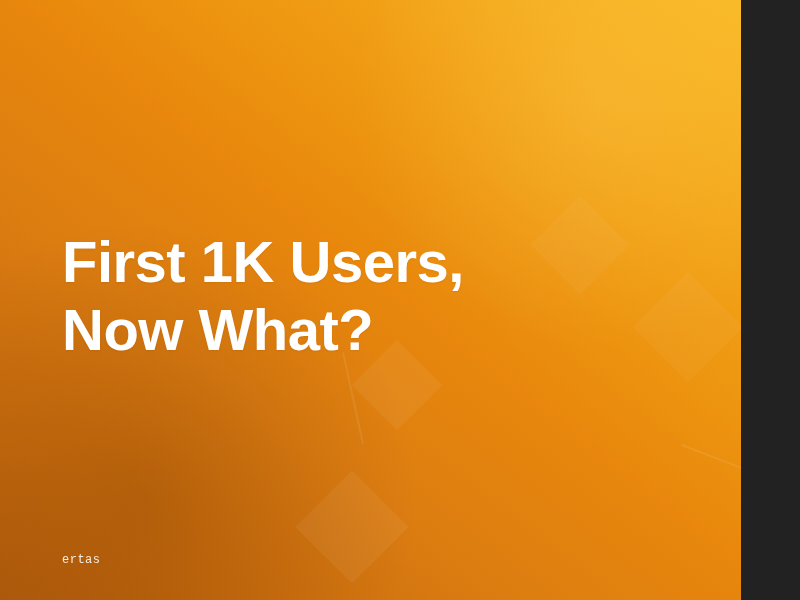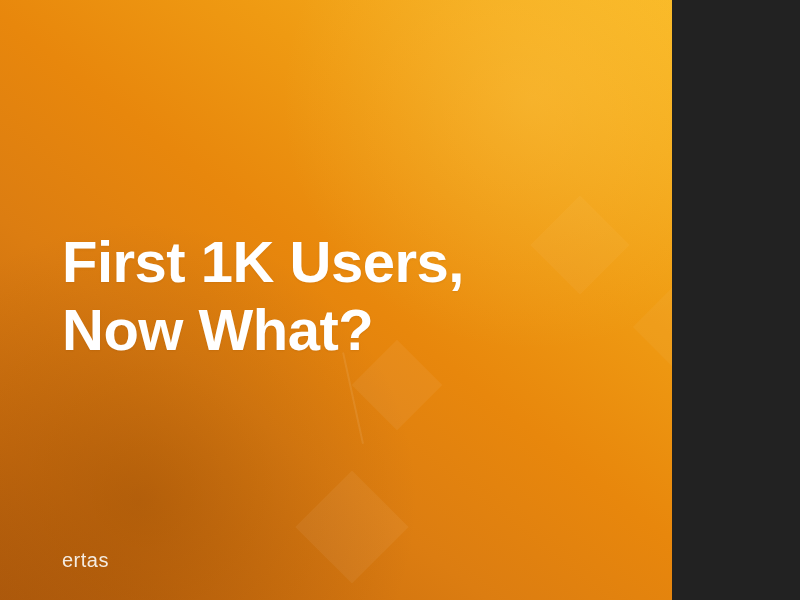--- a/index.html
+++ b/index.html
@@ -2,21 +2,21 @@
 <html><head>
 <meta charset="utf-8">
 <style>
   html, body {
     margin: 0;
     padding: 0;
     background: #222;
   }
   #slide {
     position: relative;
-    width: 672px;
+    width: 741px;
     height: 600px;
     overflow: hidden;
     font-family: "Liberation Sans", sans-serif;
     
     background:
       linear-gradient(38deg,
         #b35d0d 0%,
         #c86c0e 14%,
         #dc7d11 34%,
         #e8870c 52%,
@@ -78,22 +78,22 @@
     letter-spacing: -0.5px;
     white-space: pre-line;
     text-shadow: 0 1px 2px rgba(120, 60, 0, 0.13);
   }
   .brand {
     position: absolute;
     left: 62px;
     top: 548px;
     margin: 0;
     color: #f4ece2;
-    font-family: Liberation Sans, sans-serif;
-    font-size: 20px;
+    font-family: Liberation Mono, monospace;
+    font-size: 12px;
     line-height: 24px;
     letter-spacing: 0.5px;
     font-weight: normal;
   }
 </style>
 </head>
 <body>
 
 <div id="slide">
 

